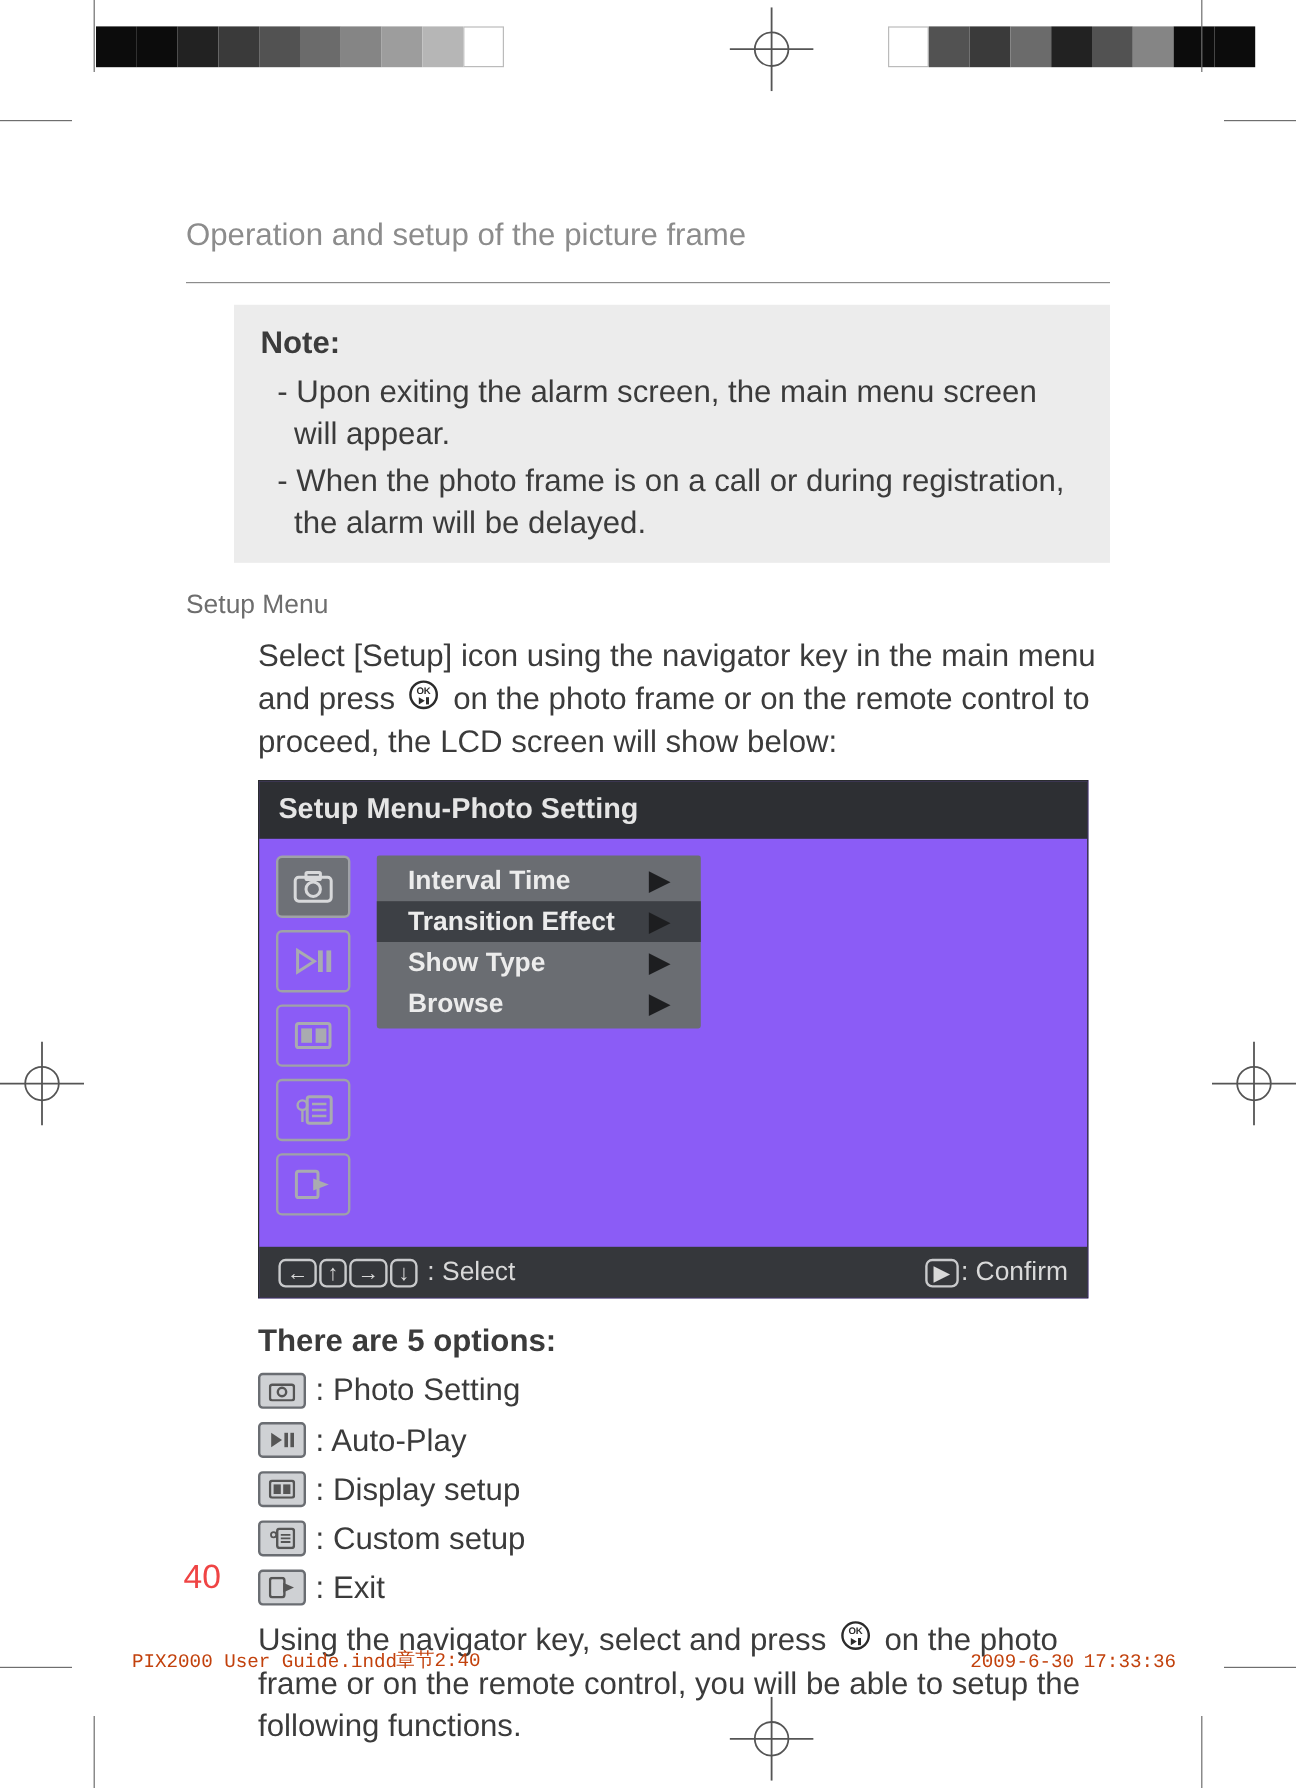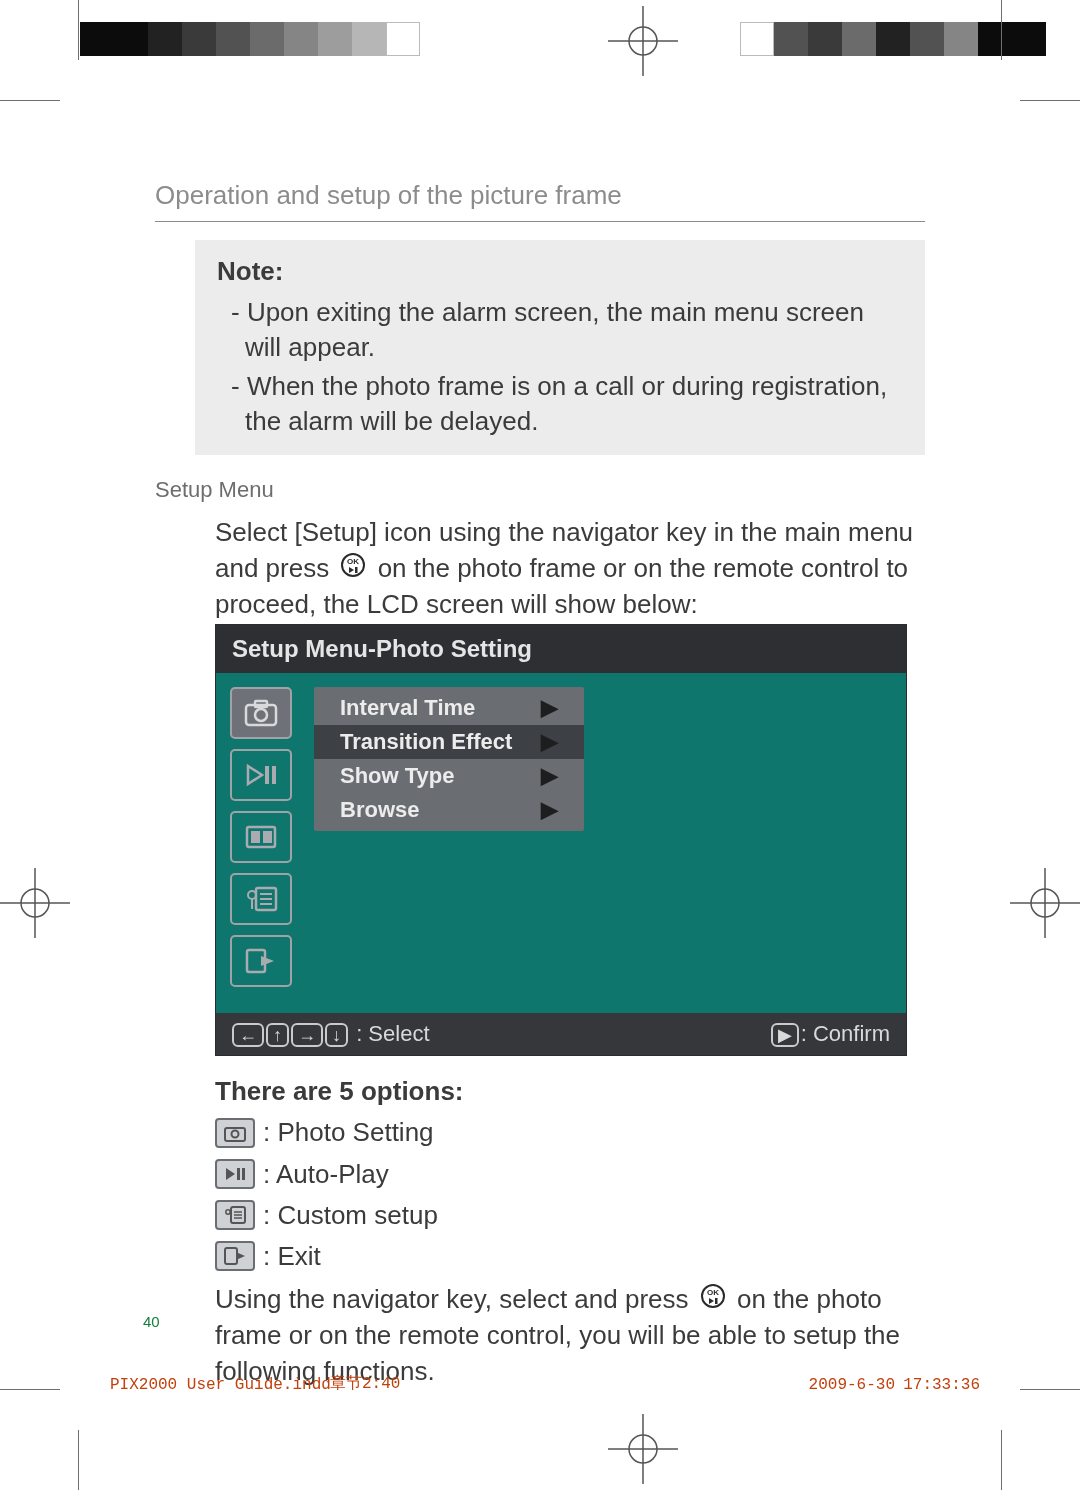--- a/index.html
+++ b/index.html
@@ -48,21 +48,21 @@
     position:absolute;
     left: 155px;
     right: 155px;
     top: 180px;
   }
 
   .running-head {
     color:#8c8c8c;
     font-size:26px;
     border-bottom:1px solid #8c8c8c;
-    padding-bottom:10px;
+    padding-bottom:24px;
     margin-bottom:18px;
   }
 
   .notebox {
     background:#ececec;
     margin-left:40px;
     padding:14px 18px 16px 22px;
     font-size:26px;
     line-height:1.35;
   }
@@ -83,23 +83,23 @@
   }
 
   .ok-icon {
     display:inline-block;
     vertical-align:middle;
     margin:0 4px;
   }
 
   
   .lcd {
-    margin:2px 0 18px 60px;
+    margin:14px 0 18px 60px;
     width:690px;
-    background:#0f766e;
+    background:#8b5cf6;
     border:1px solid #2a2c30;
     color:#e5e5e5;
     font-family: Arial, sans-serif;
   }
   .lcd .titlebar {
     background:#2d2f33;
     padding:10px 16px;
     font-size:24px;
     font-weight:bold;
   }
@@ -169,24 +169,24 @@
     border:2px solid #6a6d72;
     border-radius:4px;
     align-items:center; justify-content:center;
     background:#cfd1d4;
     color:#4a4d52;
     font-size:16px;
   }
 
   .page-num {
     position:absolute;
-    left:143px;
+    left:153px;
     bottom:160px;
-    font-size:15px;
-    color:#15803d;
+    font-size:28px;
+    color:#ef4444;
   }
 
   .slug {
     position:absolute;
     bottom:96px;
     font-size:16px;
     color:#c2410c;
     font-family:"SimSun","Courier New",monospace;
   }
 </style>
@@ -379,20 +379,30 @@
           <svg width="22" height="16" viewBox="0 0 22 16">
             <polygon points="2,2 2,14 11,8" fill="#555"></polygon>
             <rect x="13" y="2" width="3" height="12" fill="#555"></rect>
             <rect x="18" y="2" width="3" height="12" fill="#555"></rect>
           </svg>
         </span>
         <span> : Auto-Play</span>
       </div>
     <div class="opt-line">
         <span class="mini-ico">
+          <svg width="22" height="16" viewBox="0 0 22 16">
+            <rect x="1" y="1" width="20" height="14" rx="2" fill="none" stroke="#555" stroke-width="2"></rect>
+            <rect x="4" y="4" width="6" height="8" fill="#555"></rect>
+            <rect x="12" y="4" width="6" height="8" fill="#555"></rect>
+          </svg>
+        </span>
+        <span> : Display setup</span>
+      </div>
+    <div class="opt-line">
+        <span class="mini-ico">
           <svg width="22" height="18" viewBox="0 0 22 18">
             <rect x="7" y="1" width="14" height="16" rx="2" fill="none" stroke="#555" stroke-width="2"></rect>
             <line x1="10" y1="6" x2="18" y2="6" stroke="#555" stroke-width="1.5"></line>
             <line x1="10" y1="9" x2="18" y2="9" stroke="#555" stroke-width="1.5"></line>
             <line x1="10" y1="12" x2="18" y2="12" stroke="#555" stroke-width="1.5"></line>
             <circle cx="4" cy="6" r="2.2" fill="none" stroke="#555" stroke-width="1.5"></circle>
           </svg>
         </span>
         <span> : Custom setup</span>
       </div>

